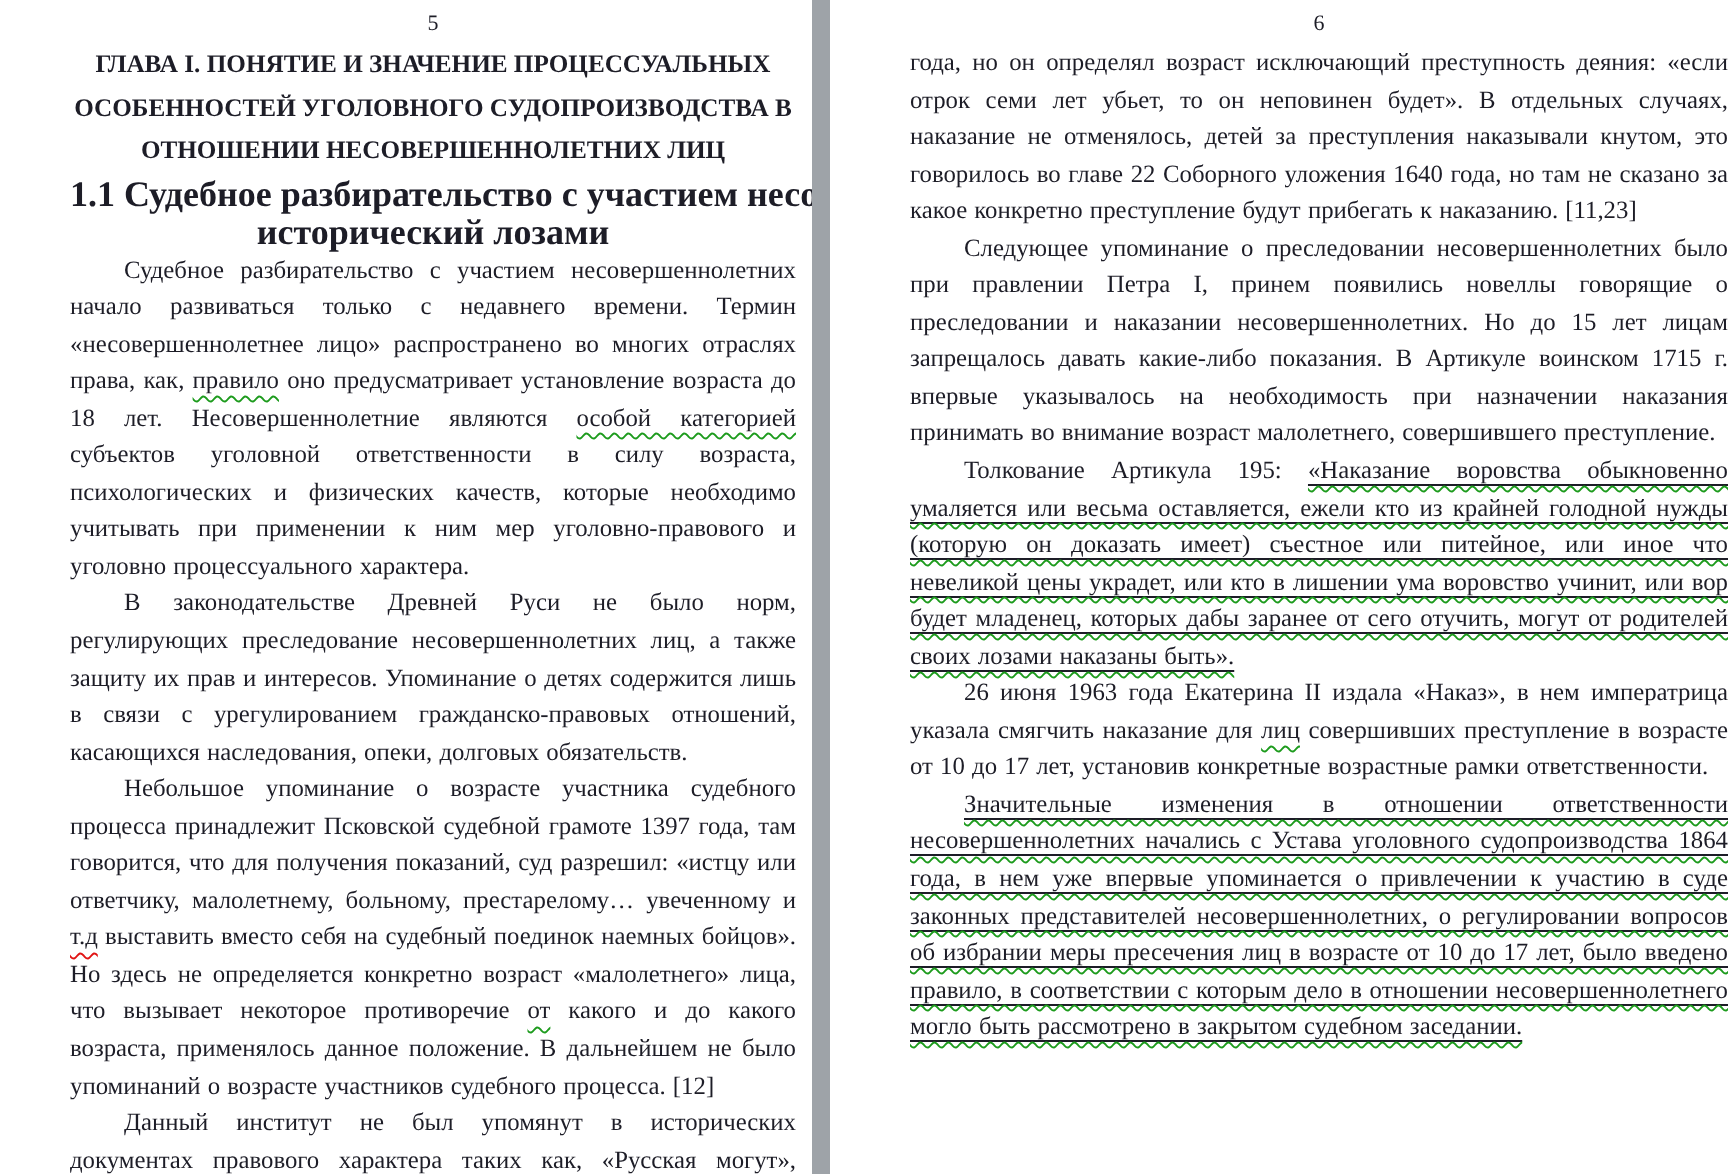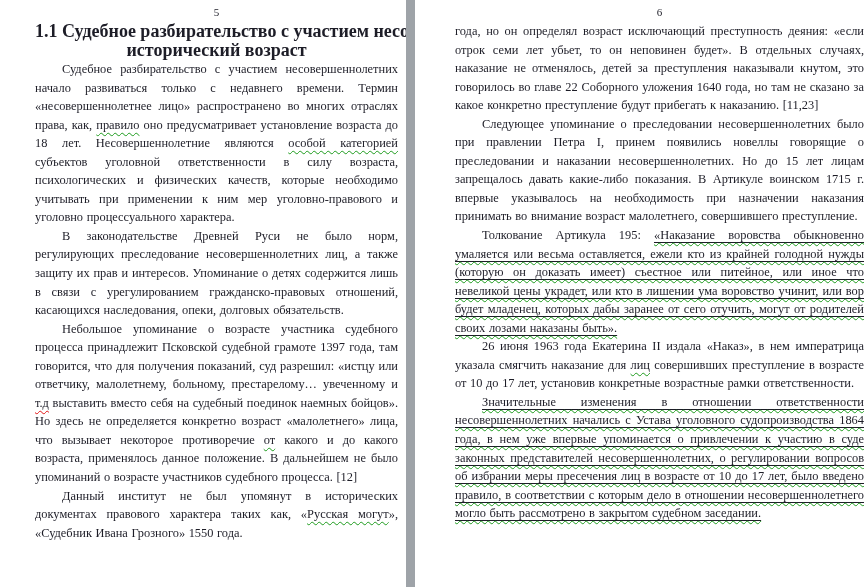--- a/index.html
+++ b/index.html
@@ -88,23 +88,28 @@
     text-decoration: underline;
   }
 </style>
 </head>
 <body>
 
 <div class="document">
   <div class="page page-left">
     <div class="page-number">5</div>
     <div class="page-content">
+        <div class="chapter-title">
+          <div>ГЛАВА I. ПОНЯТИЕ И ЗНАЧЕНИЕ ПРОЦЕССУАЛЬНЫХ</div>
+          <div>ОСОБЕННОСТЕЙ УГОЛОВНОГО СУДОПРОИЗВОДСТВА В</div>
+          <div>ОТНОШЕНИИ НЕСОВЕРШЕННОЛЕТНИХ ЛИЦ</div>
+        </div>
         <div class="section-title">
           <div>1.1 Судебное разбирательство с участием несовершеннолетних:</div>
-          <div>исторический возраст</div>
+          <div>исторический лозами</div>
         </div>
         <p class="para"><span>Судебное разбирательство с участием несовершеннолетних начало развиваться только с недавнего времени. Термин «несовершеннолетнее лицо» распространено во многих отраслях права, как, </span><span class="wavy-green">правило</span><span> оно предусматривает установление возраста до 18 лет. Несовершеннолетние являются </span><span class="wavy-green">особой категорией</span><span> субъектов уголовной ответственности в силу возраста, психологических и физических качеств, которые необходимо учитывать при применении к ним мер уголовно-правового и уголовно процессуального характера.</span></p>
         <p class="para"><span>В законодательстве Древней Руси не было норм, регулирующих преследование несовершеннолетних лиц, а также защиту их прав и интересов. Упоминание о детях содержится лишь в связи с урегулированием гражданско-правовых отношений, касающихся наследования, опеки, долговых обязательств.</span></p>
         <p class="para"><span>Небольшое упоминание о возрасте участника судебного процесса принадлежит Псковской судебной грамоте 1397 года, там говорится, что для получения показаний, суд разрешил: «истцу или ответчику, малолетнему, больному, престарелому… увеченному и </span><span class="wavy-red">т.д</span><span> выставить вместо себя на судебный поединок наемных бойцов». Но здесь не определяется конкретно возраст «малолетнего» лица, что вызывает некоторое противоречие </span><span class="wavy-green">от</span><span> какого и до какого возраста, применялось данное положение. В дальнейшем не было упоминаний о возрасте участников судебного процесса. [12]</span></p>
         <p class="para"><span>Данный институт не был упомянут в исторических документах правового характера таких как, «</span><span class="wavy-green">Русская могут</span><span>», «Судебник Ивана Грозного» 1550 года.</span></p>
       </div>
   </div>
   <div class="page-divider"></div>
   <div class="page page-right">
     <div class="page-number">6</div>

